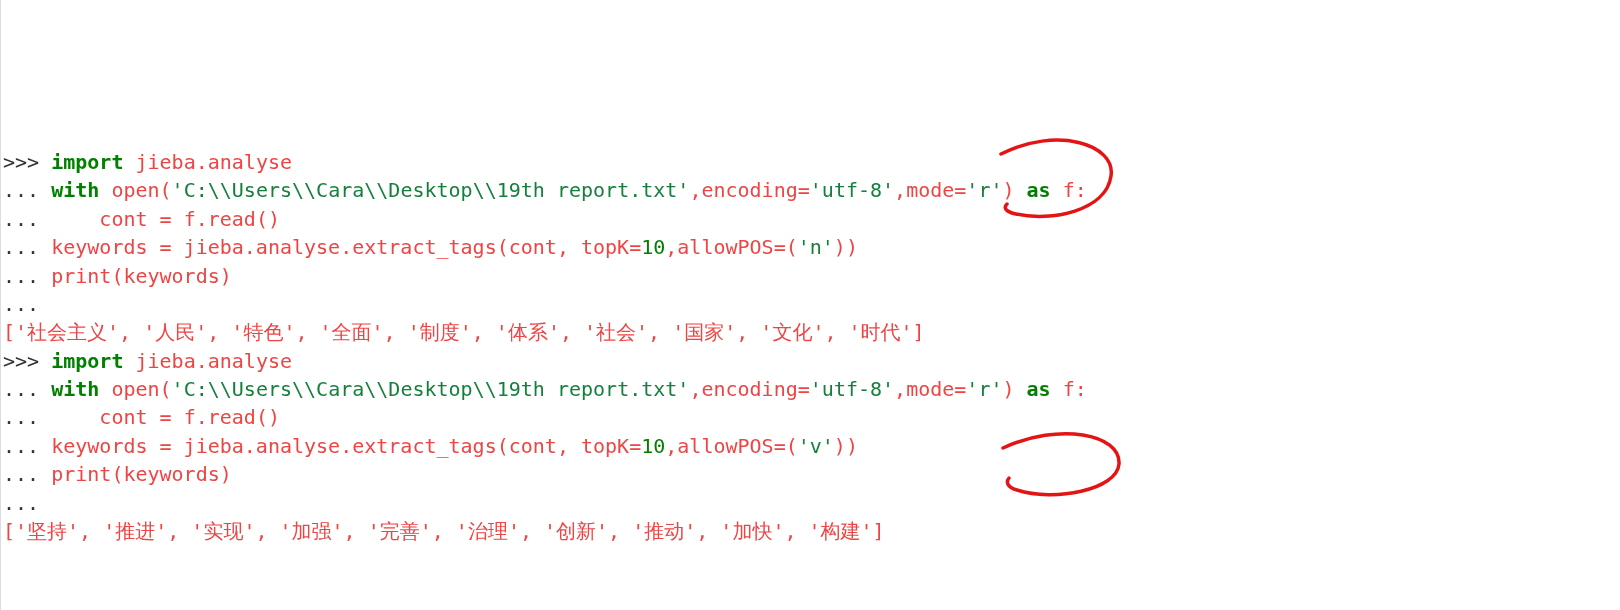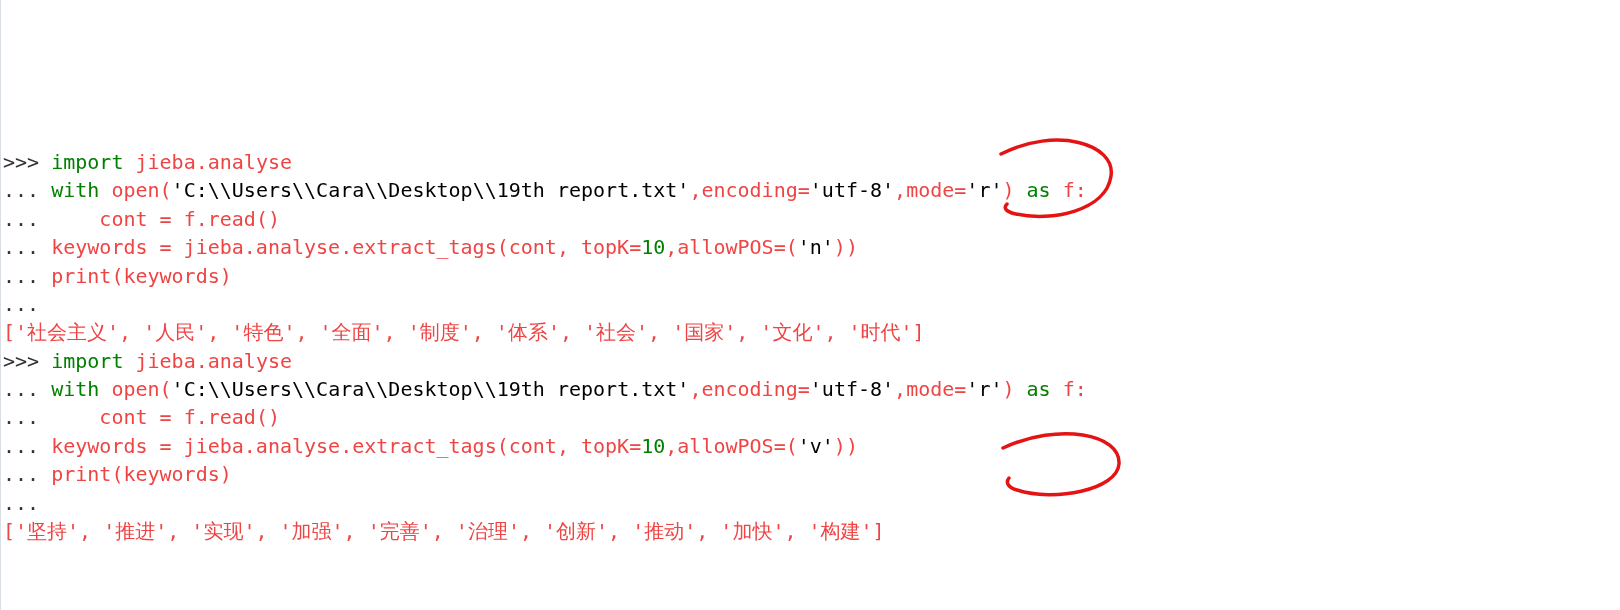--- a/index.html
+++ b/index.html
@@ -9,22 +9,22 @@
     line-height:1.42;
     color:#333;
     padding:6px 0 12px 2px;
     border-left:1px solid #d8dee4;
     white-space:pre;
     width:1620px;
     box-sizing:border-box;
     position:relative;
   }
   .prompt{color:#333;}
-  .kw{color:#018000;font-weight:normal;}       
-  .str{color:#000000;}                        
+  .kw{color:#018000;font-weight:bold;}       
+  .str{color:#15803d;}                        
   .num{color:#018000;}                        
   .id{color:#ef4444;}
   
   .annot{position:absolute;pointer-events:none;}
   .annot svg{overflow:visible;}
 </style>
 </head>
 <body>
 
 

